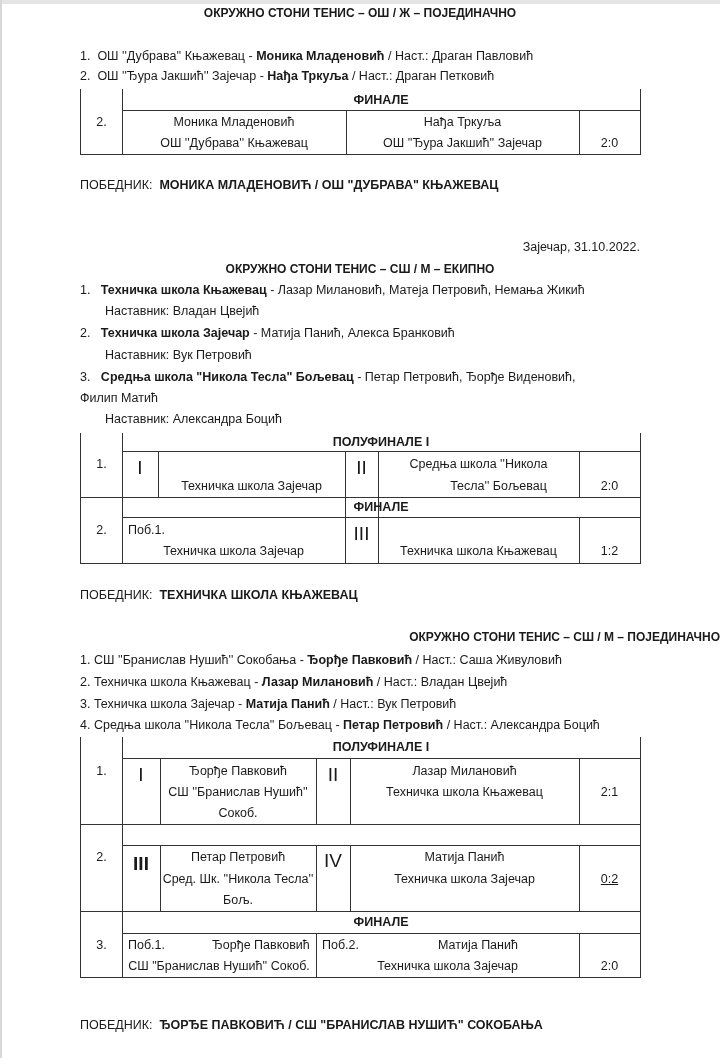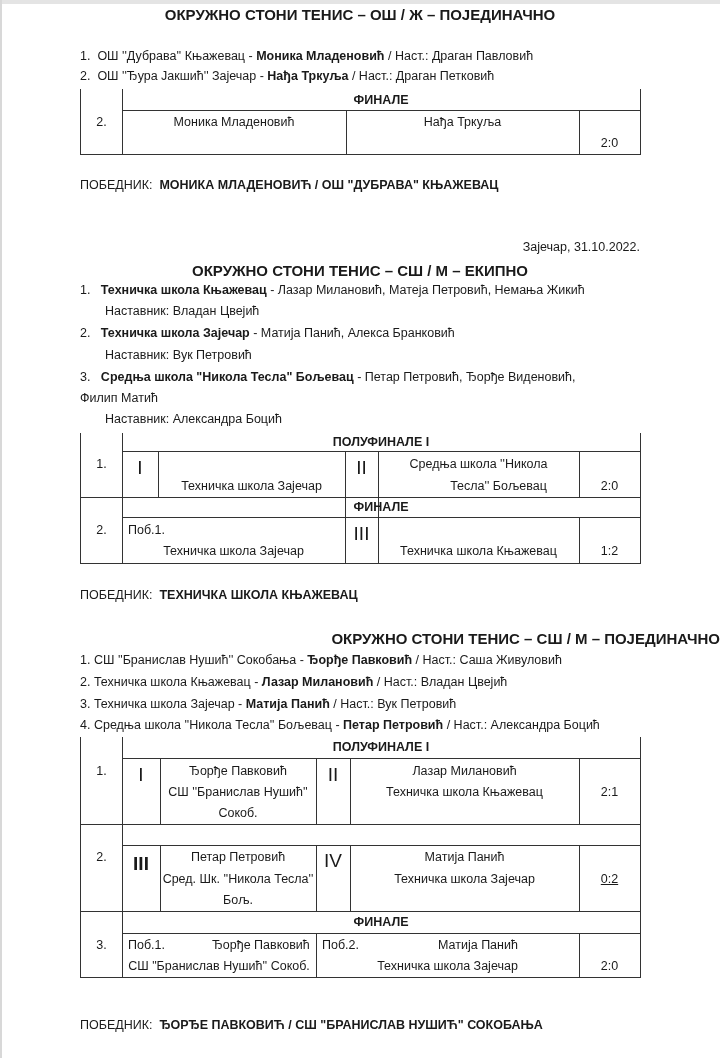--- a/index.html
+++ b/index.html
@@ -1,21 +1,21 @@
 <!DOCTYPE html>
 <html><head>
 <meta charset="utf-8">
 <style>
   html, body { margin:0; padding:0; }
   body { width:720px; height:1058px; background:#ffffff; position:relative; overflow:hidden;
          font-family:"Liberation Sans", sans-serif; color:#1a1a1a; font-size:12.5px; }
   .topstrip { position:absolute; left:0; top:0; width:720px; height:4px; background:#e4e4e4; }
   .leftline { position:absolute; left:0; top:0; width:2px; height:1058px; background:#d8d8d8; }
   .abs { position:absolute; white-space:nowrap; }
-  .title { font-weight:bold; font-size:15px; }
+  .title { font-weight:bold; font-size:12px; }
   b { font-weight:bold; }
   .t { position:absolute; border-left:1.3px solid #333; border-right:1.3px solid #333; border-bottom:1.3px solid #333; }
   .ln { position:absolute; background:#333; }
   .hl { height:1.3px; }
   .vl { width:1.3px; }
   .cell { position:absolute; white-space:nowrap; font-size:12.5px; }
   .c { text-align:center; }
   .hdr { font-weight:bold; text-align:center; }
   .roman { font-size:19px; }
 </style>
@@ -37,21 +37,23 @@
 </div>
 
 <div class="t" style="left:80px;top:89px;width:559px;height:65px;">
   <div class="ln vl" style="left:41px;top:0;height:65px;"></div>
   <div class="ln hl" style="left:41px;top:21px;width:518px;"></div>
   <div class="ln vl" style="left:265px;top:21px;height:44px;"></div>
   <div class="ln vl" style="left:498px;top:21px;height:44px;"></div>
   <div class="cell hdr" style="left:41px;top:4px;width:518px;">ФИНАЛЕ</div>
   <div class="cell c" style="left:0;top:26px;width:41px;">2.</div>
   <div class="cell c" style="left:41px;top:26px;width:224px;">Моника Младеновић</div>
+  <div class="cell c" style="left:41px;top:47px;width:224px;">ОШ ''Дубрава'' Књажевац</div>
   <div class="cell c" style="left:265px;top:26px;width:233px;">Нађа Тркуља</div>
+  <div class="cell c" style="left:265px;top:47px;width:233px;">ОШ ''Ђура Јакшић'' Зајечар</div>
   <div class="cell c" style="left:498px;top:47px;width:61px;">2:0</div>
 </div>
 
 <div class="abs" style="left:80px;top:178px;">
   <span>ПОБЕДНИК:</span>&nbsp;&nbsp;<b>МОНИКА МЛАДЕНОВИЋ / ОШ "ДУБРАВА" КЊАЖЕВАЦ</b>
 </div>
 
 <div class="abs" style="right:80px;top:240px;">Зајечар, 31.10.2022.</div>
 <div class="abs title" style="left:0;width:720px;text-align:center;top:262px;">ОКРУЖНО СТОНИ ТЕНИС – СШ / М – ЕКИПНО</div>
 

